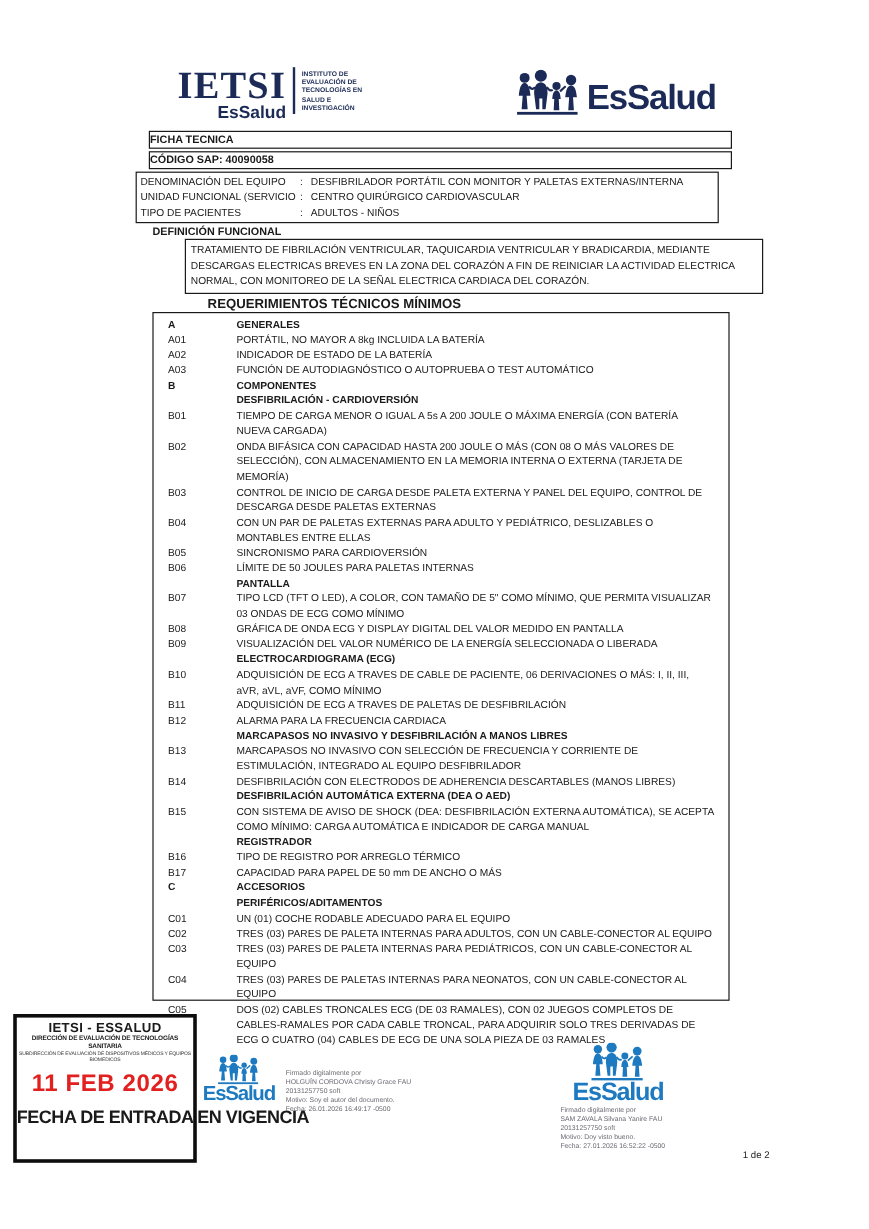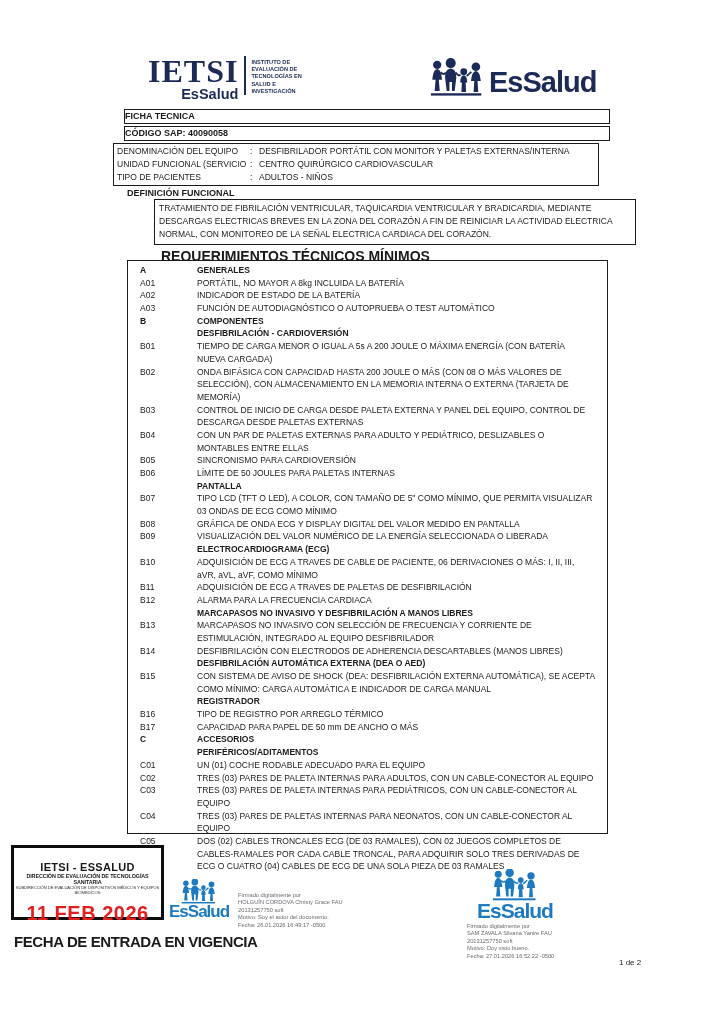--- a/index.html
+++ b/index.html
@@ -26,30 +26,30 @@
   
   .info-box{position:absolute;left:113px;top:143px;width:478px;border:1.3px solid #1a1a1a;padding:1px 3px;background:#fff;}
   .info-row{display:flex;font-size:8.5px;line-height:12.9px;white-space:nowrap;}
   .info-label{width:133px;flex:none;overflow:hidden;}
   .info-sep{width:9px;flex:none;}
   
   .def-heading{position:absolute;left:127px;top:188px;font-size:9px;font-weight:bold;}
   .def-box{position:absolute;left:127px;top:199px;width:472px;border:1.3px solid #1a1a1a;
     padding:2px 4px;font-size:8.5px;line-height:13.2px;background:#fff;margin-left:27px;}
   
-  .req-heading{position:absolute;left:124px;top:248px;font-size:14px;font-weight:bold;padding-left:37px;}
+  .req-heading{position:absolute;left:136px;top:248px;font-size:11px;font-weight:bold;padding-left:37px;}
   .req-box{position:absolute;left:127px;top:260px;width:481px;height:574px;border:1.5px solid #1a1a1a;
     box-sizing:border-box;padding-top:3px;background:#fff;}
   .req-row{display:flex;font-size:8.5px;line-height:12.68px;}
   .req-code{flex:none;width:25px;padding-left:12px;}
   .req-text{flex:1;padding-right:12px;margin-left:32px;}
   .req-row.bold{font-weight:bold;}
   
-  .stamp{position:absolute;left:11px;top:845px;width:153px;height:75px;border:3px solid #0d0d0d;
-    background:#fff;text-align:center;box-sizing:border-box;padding-top:13px;}
+  .stamp{position:absolute;left:11px;top:845px;width:153px;height:124px;border:3px solid #0d0d0d;
+    background:#fff;text-align:center;box-sizing:border-box;padding-top:3px;}
   .stamp-title{font-size:11px;font-weight:bold;letter-spacing:.3px;line-height:12px;}
   .stamp-dir{font-size:5.4px;font-weight:bold;line-height:6.2px;letter-spacing:-.1px;}
   .stamp-subdir{font-size:4.2px;line-height:5px;color:#333;letter-spacing:-.1px;}
   .stamp-date{font-size:20px;font-weight:bold;color:var(--stamp-red,#e2201f);margin-top:8px;letter-spacing:.5px;line-height:21px;}
   .stamp-vigencia{font-size:15px;font-weight:bold;margin-top:9px;white-space:nowrap;letter-spacing:-.4px;}
   .sig-center{position:absolute;left:169px;top:879px;display:flex;gap:9px;align-items:flex-start;}
   .logo-stack{color:var(--brand-blue,#1d7ac0);text-align:center;}
   .sig-center .essalud-word{font-size:17px;line-height:16px;}
   .sig-center .sig-lines{padding-top:13px;}
   .sig-lines{font-size:5.7px;line-height:7.4px;color:#6a6a72;}

